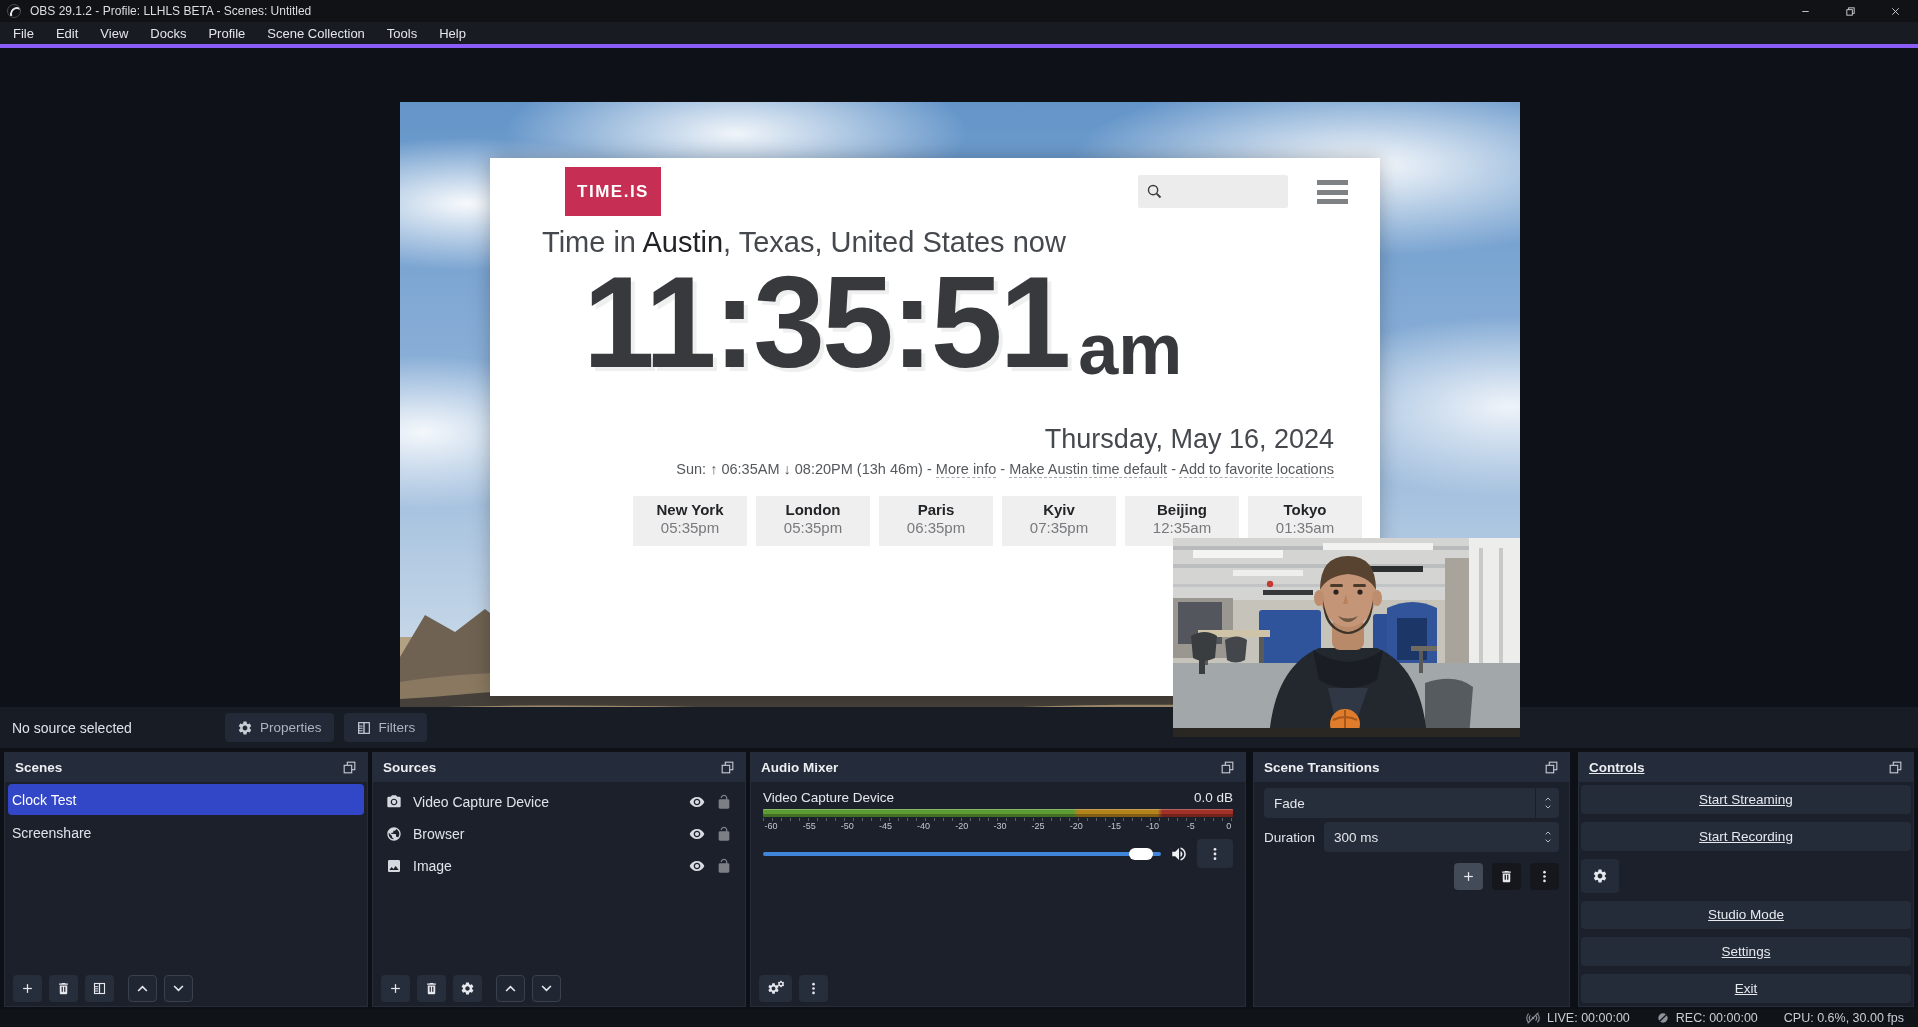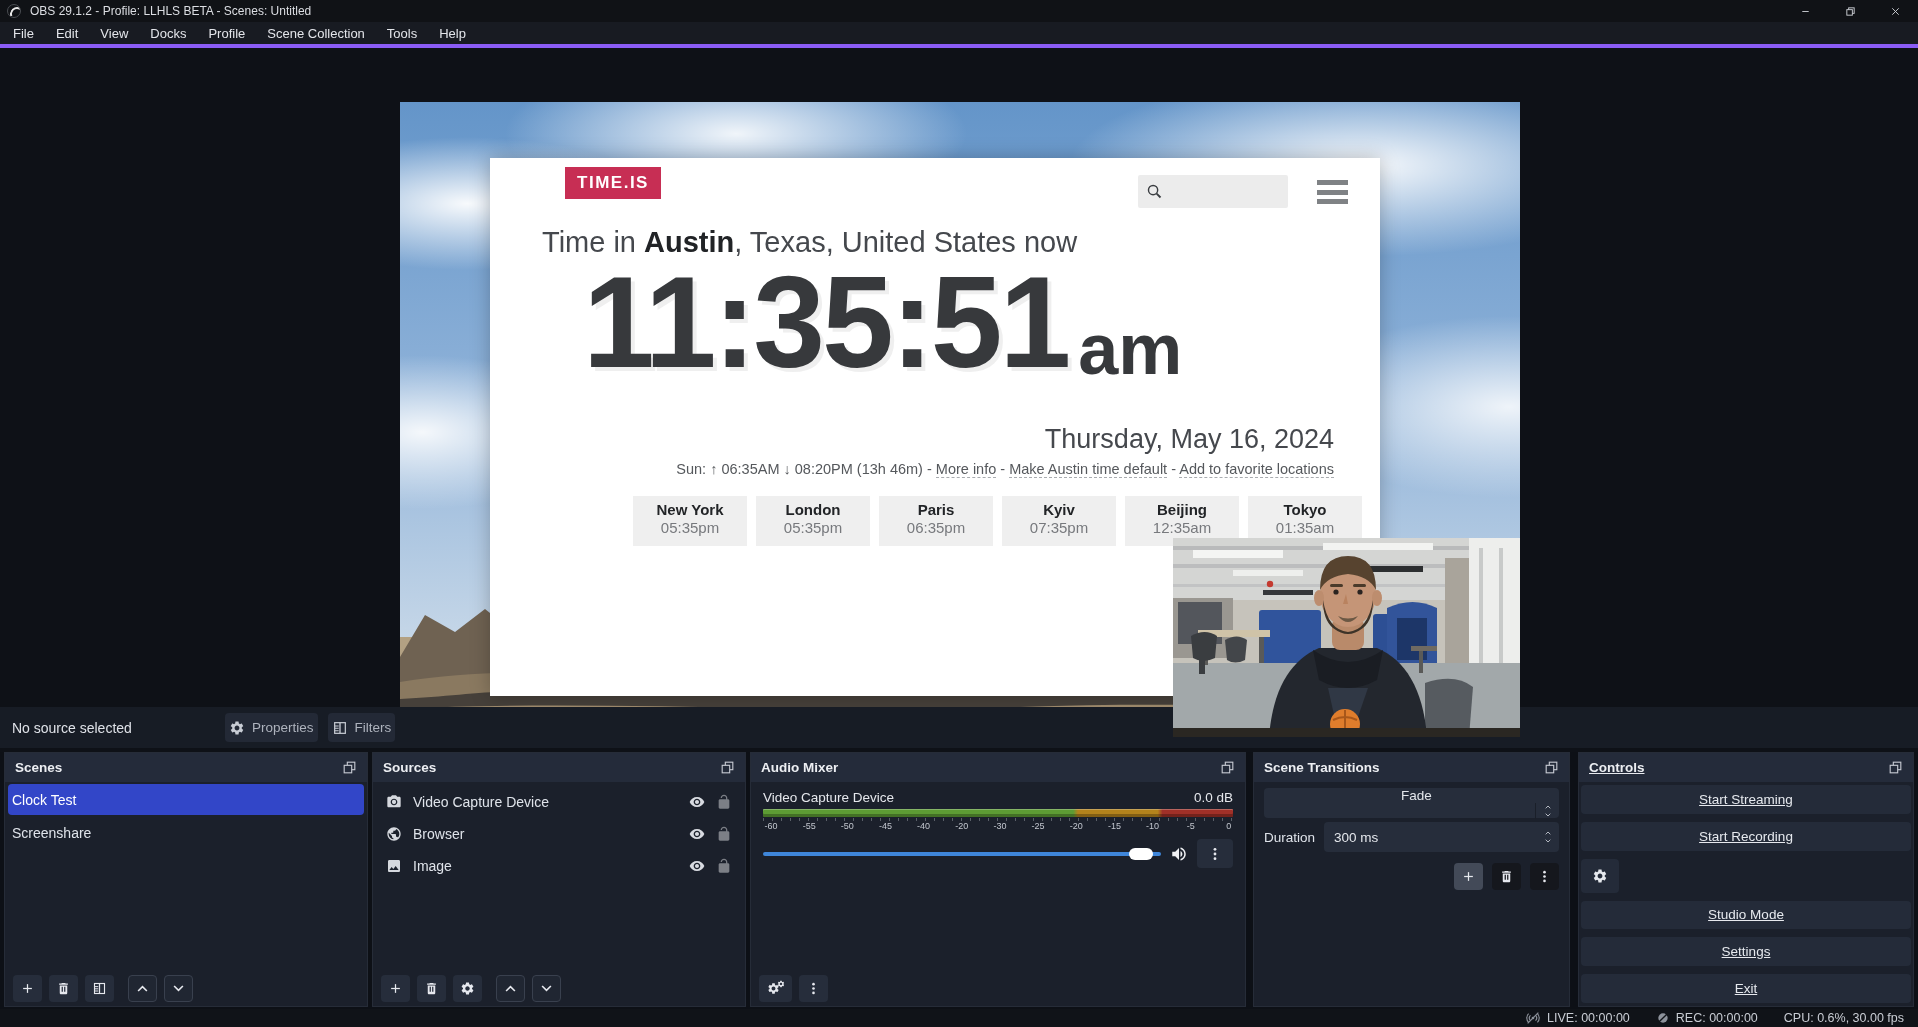--- a/index.html
+++ b/index.html
@@ -41,31 +41,31 @@
       radial-gradient(ellipse 260px 110px at 2% 52%, rgba(255,255,255,.9), rgba(255,255,255,0) 70%),
       radial-gradient(ellipse 320px 130px at 99% 48%, rgba(255,255,255,.85), rgba(255,255,255,0) 70%),
       radial-gradient(ellipse 300px 100px at 45% 60%, rgba(255,255,255,.55), rgba(255,255,255,0) 70%),
       linear-gradient(180deg, #6495c9 0%, #8db1d8 45%, #c6d7e8 85%, #d9e3ec 100%);
   }
   .dunes { position:absolute; left:0; bottom:0; width:1120px; height:150px; }
 
   
   .timeis { position:absolute; left:90px; top:56px; width:890px; height:538px; background:#ffffff;
     box-shadow:0 0 18px rgba(0,0,0,.25); color:#3a3d41; }
-  .ti-logo { position:absolute; left:75px; top:9px; width:96px; height:32px; background:var(--timeis_red,#c72e54);
+  .ti-logo { position:absolute; left:75px; top:9px; width:96px; height:49px; background:var(--timeis_red,#c72e54);
     display:flex; align-items:center; justify-content:center; color:#fff; font-weight:bold;
     font-size:17px; letter-spacing:1.5px; }
   .ti-search { position:absolute; left:648px; top:17px; width:150px; height:33px; background:#ececec;
     border-radius:2px; display:flex; align-items:center; padding-left:8px; }
   .ti-search svg { width:17px; height:17px; stroke:#8a8d90; stroke-width:2; fill:none; }
   .ti-burger { position:absolute; left:827px; top:22px; width:31px; height:24px;
     display:flex; flex-direction:column; justify-content:space-between; }
   .ti-burger span { display:block; height:5px; background:#7f8285; }
   .ti-heading { position:absolute; left:52px; top:68px; font-size:29px; color:#45484d; white-space:nowrap; }
-  .ti-heading b { color:#212326; font-weight:bold;margin-top:24px; }
+  .ti-heading b { color:#212326; font-weight:normal;margin-top:24px; }
   .ti-clockrow { position:absolute; left:93px; top:100px; display:flex; align-items:flex-end; }
   .ti-clock { font-size:129px; font-weight:bold; color:#37393c; line-height:1; letter-spacing:-3px;
     text-shadow:4px 4px 0 rgba(120,120,120,.12); }
   .ti-ampm { font-size:72px; font-weight:bold; color:#37393c; line-height:1; margin-left:10px; margin-bottom:2px; }
   .ti-date { position:absolute; right:46px; top:266px; font-size:27px; color:#45484d; }
   .ti-sun { position:absolute; right:46px; top:303px; font-size:14.5px; color:#55585c; white-space:nowrap; }
   .ti-link { border-bottom:1px dashed #a9acb0; }
   .ti-cities { position:absolute; left:143px; top:338px; display:flex; gap:9px; }
   .ti-city { width:114px; height:50px; background:#efefef; text-align:center; padding-top:5px; }
   .ti-city .name { font-size:15px; font-weight:bold; color:#222427; }
@@ -73,21 +73,21 @@
 
   
   .webcam { position:absolute; left:1173px; top:490px; width:347px; height:199px; overflow:hidden; background:#c9c9c5; }
 
   
   .context-bar { position:absolute; left:0; top:707px; width:1918px; height:41px; background:#171c25;
     display:flex; align-items:center; }
   .ctx-status { font-size:14px; color:#dfe2e8; margin-left:12px; }
   .ctx-btns { position:absolute; left:225px; display:flex; gap:10px; }
   .ctx-btn { height:29px; background:#232936; border-radius:4px; display:flex; align-items:center;
-    padding:0 4px; gap:7px; font-size:13.5px; color:#aeb3bd; }
+    padding:0 12px; gap:7px; font-size:13.5px; color:#aeb3bd; }
   .ctx-btn svg { color:#c9cdd5; }
 
   
   .dock { position:absolute; top:752px; height:255px; background:#1b202b; border:1px solid #262c38; display:flex; flex-direction:column; }
   .dock-header { height:29px; background:#242b3a; display:flex; align-items:center; padding:0 10px;
     font-size:13.5px; font-weight:bold; color:#eceef2; flex:0 0 auto; }
   .popout { margin-left:auto; color:#c6cad2; }
   .popout svg { width:15px; height:15px; stroke:currentColor; fill:none; stroke-width:1.6; }
   .dock-body { flex:1; position:relative; }
   .dock-footer { flex:0 0 36px; display:flex; align-items:center; gap:7px; padding:0 8px; }
@@ -125,21 +125,21 @@
   .mix-slider-row { display:flex; align-items:center; margin:8px 12px 0; gap:9px; }
   .slider { position:relative; flex:1; height:22px; }
   .slider .track { position:absolute; left:0; right:0; top:9px; height:4px; background:var(--slider_blue,#3f86da); border-radius:2px; }
   .slider .handle { position:absolute; right:8px; top:5px; width:24px; height:12px; background:#fff; border-radius:6px; }
   .volume-icon { color:#f0f1f4; }
   .mix-kebab { width:36px; height:29px; background:#262d3b; border-radius:4px; display:flex; align-items:center; justify-content:center; color:#e6e8ee; }
 
   
   .trans-body { padding:4px 10px; }
   .combo { height:30px; background:#262d3b; border-radius:4px; display:flex; align-items:center;
-    font-size:13.5px; color:#e4e7ec; padding-left:10px; margin-top:2px;flex-direction:column; }
+    font-size:13.5px; color:#e4e7ec; padding-left:10px; margin-top:2px; }
   .combo .spin { margin-left:auto; width:24px; height:100%; border-left:1px solid #1a1f29;
     display:flex; flex-direction:column; align-items:center; justify-content:center; color:#c9cdd5; }
   .combo .spin svg, .spin2 svg { width:10px; height:8px; }
   .duration-row { display:flex; align-items:center; margin-top:4px; gap:9px;justify-content:space-between; }
   .duration-label { font-size:13.5px; color:#dfe3ea; }
   .spinbox { flex:1; height:30px; background:#262d3b; border-radius:4px; display:flex; align-items:center;
     font-size:13.5px; color:#e4e7ec; padding-left:10px; }
   .spinbox .spin2 { margin-left:auto; margin-right:6px; display:flex; flex-direction:column; align-items:center; color:#c9cdd5; }
   .trans-btns { display:flex; justify-content:flex-end; gap:9px; margin-top:11px; }
   .trans-btns .tool-btn.light { background:#434a58; }

